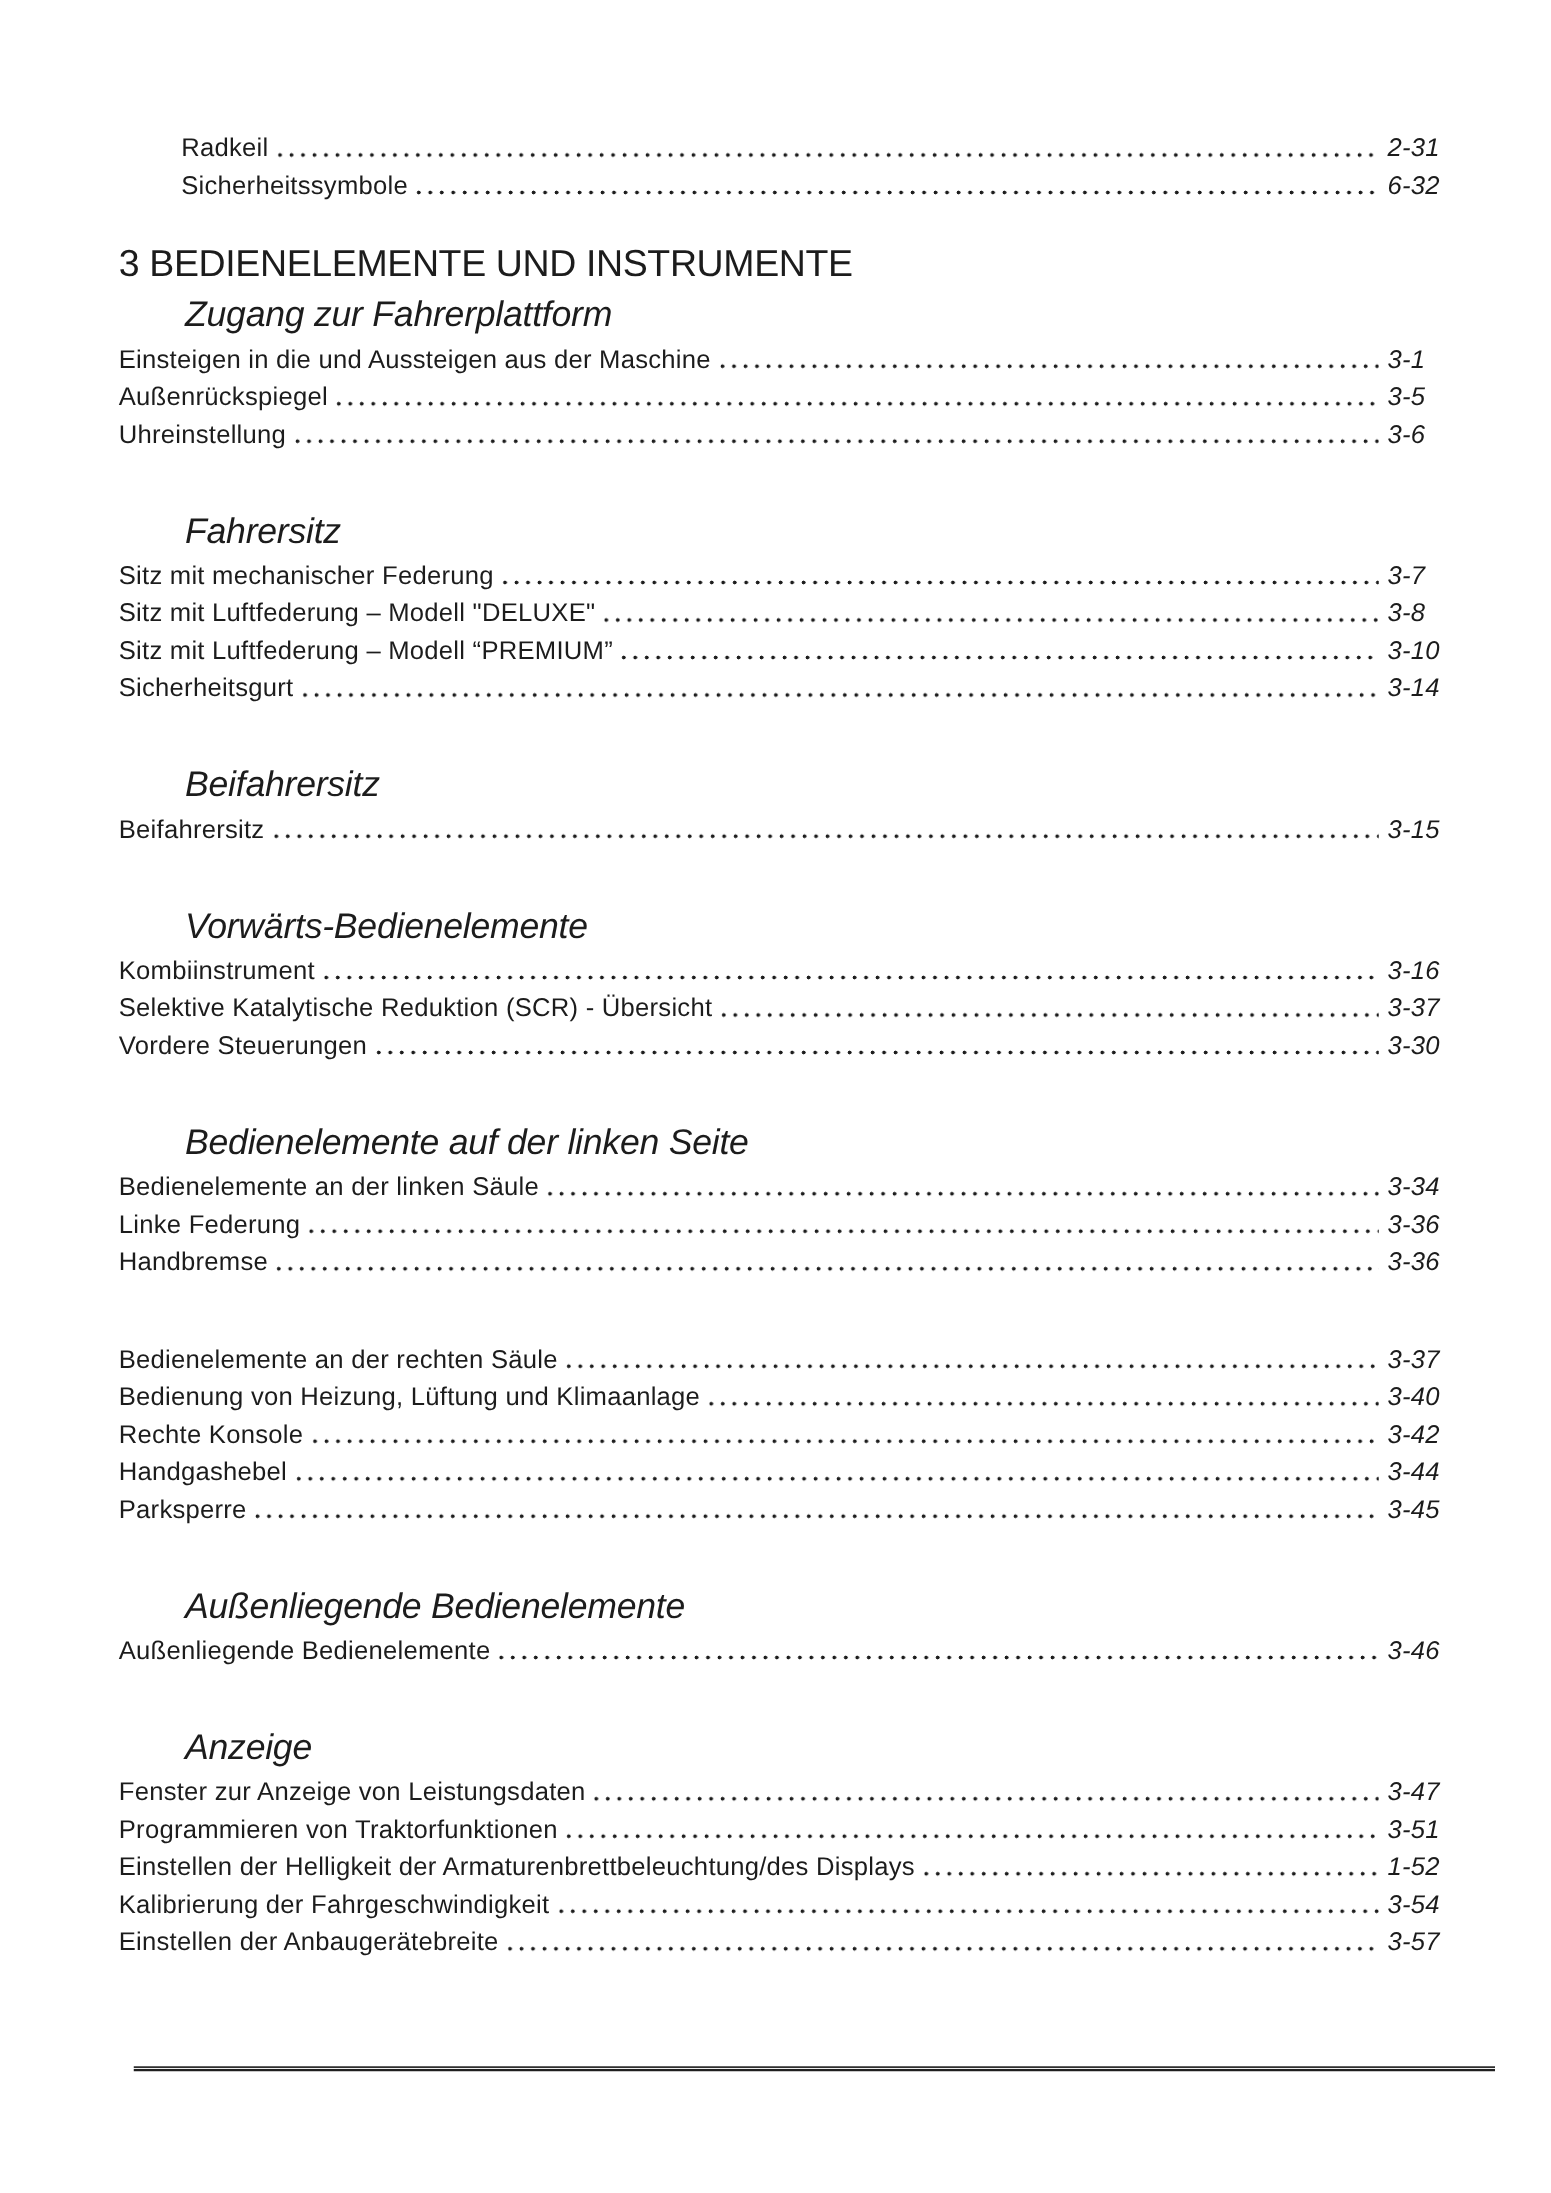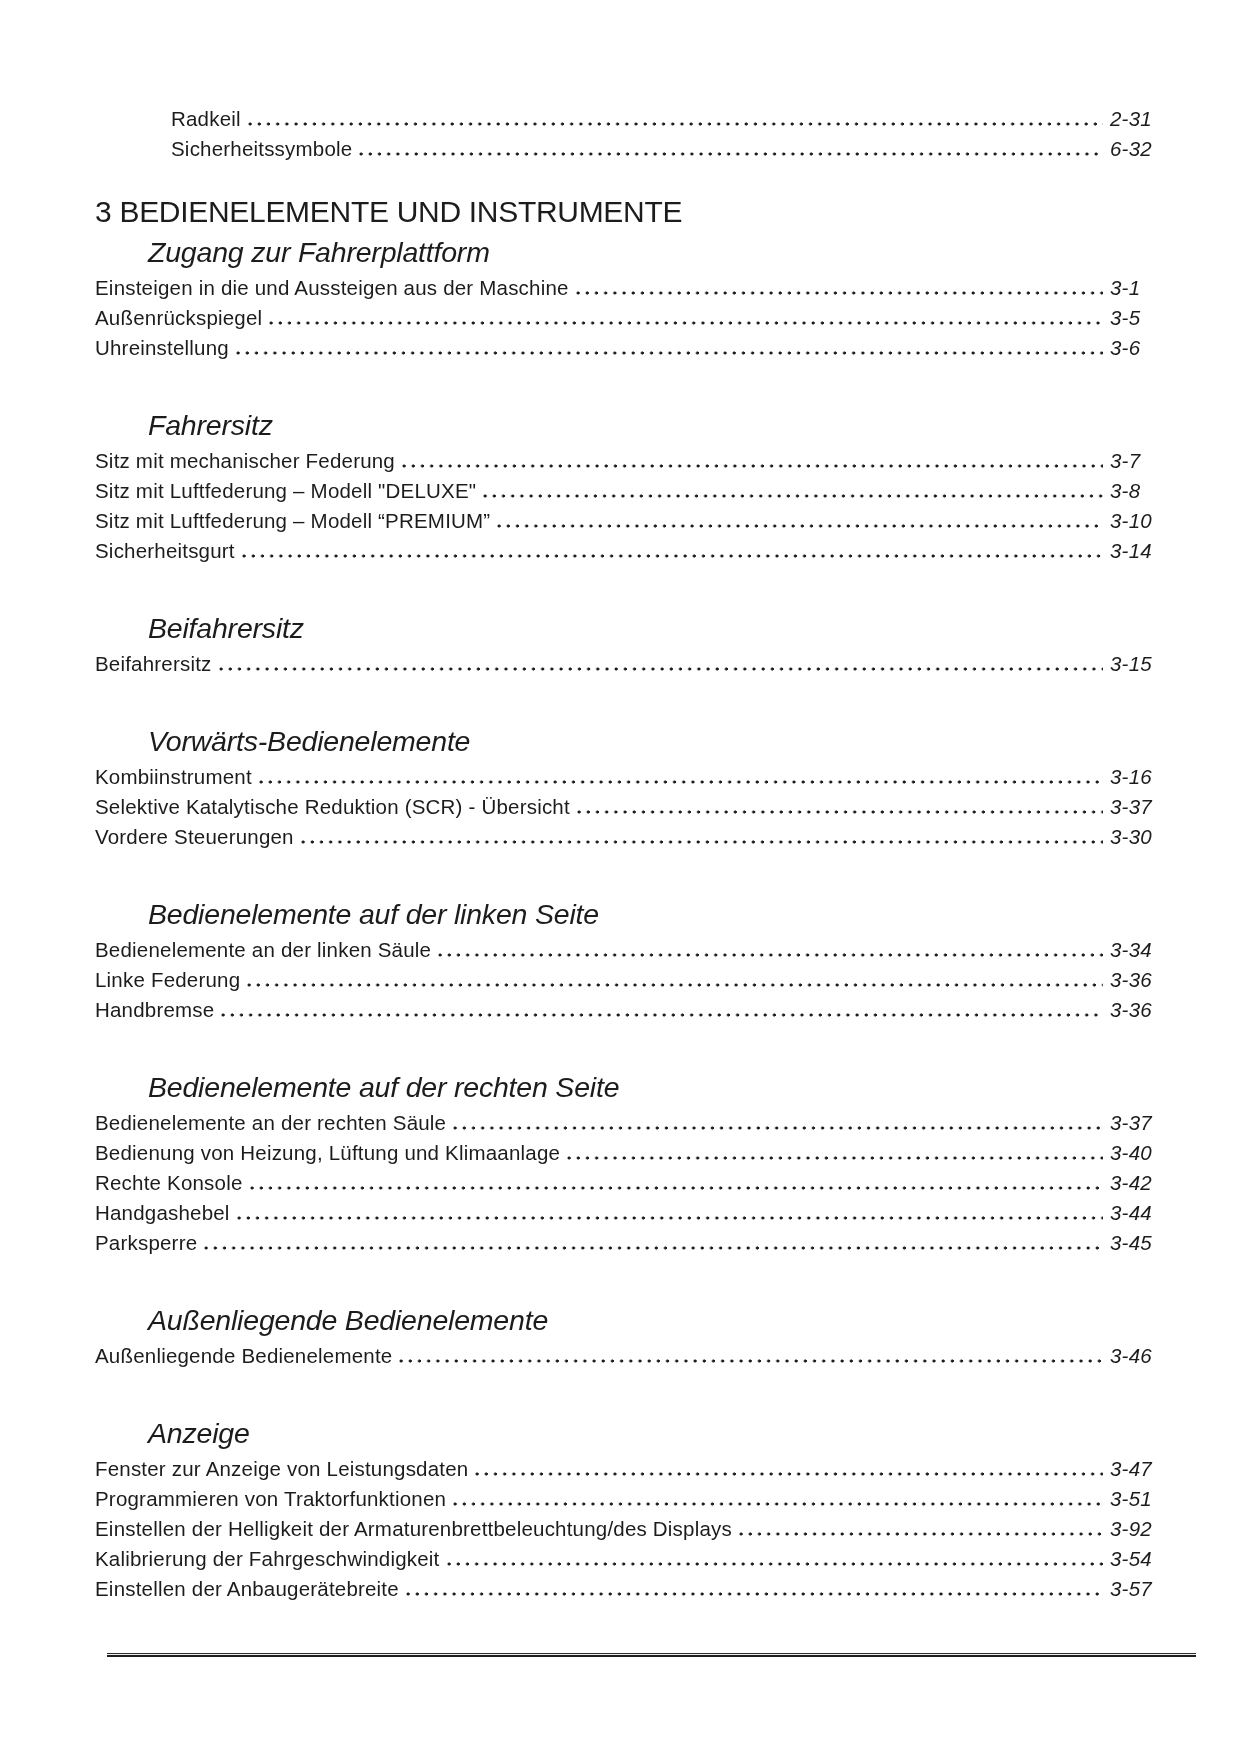--- a/index.html
+++ b/index.html
@@ -39,21 +39,21 @@
     background-position: left bottom;
     min-width: 18px;
   }
   .entry-page {
     white-space: nowrap;
     min-width: 58px;
     text-align: left;
     font-style: italic;
   }
   
-  .prev-entries { margin-left: 76px; }
+  .prev-entries { margin-left: 50px; }
   .toc-section .entry-list { margin-top: 3px; }
   
   .chapter {
     margin: 34px 0 0 0;
     font-size: 30px;
     font-weight: 400;
     line-height: 32px;
     letter-spacing: -0.3px;
   }
   .toc-section { margin-top: 48px; }
@@ -186,21 +186,20 @@
             <span class="entry-page">3-36</span>
           </div>
           <div class="entry-row">
             <span class="entry-title">Handbremse</span>
             <span class="leader"></span>
             <span class="entry-page">3-36</span>
           </div>
         </div>
       </section>
       <section class="toc-section">
-        <h2 class="section-heading">Bedienelemente auf der rechten Seite</h2>
         <div class="entry-list">
           <div class="entry-row">
             <span class="entry-title">Bedienelemente an der rechten Säule</span>
             <span class="leader"></span>
             <span class="entry-page">3-37</span>
           </div>
           <div class="entry-row">
             <span class="entry-title">Bedienung von Heizung, Lüftung und Klimaanlage</span>
             <span class="leader"></span>
             <span class="entry-page">3-40</span>
@@ -241,21 +240,21 @@
             <span class="entry-page">3-47</span>
           </div>
           <div class="entry-row">
             <span class="entry-title">Programmieren von Traktorfunktionen</span>
             <span class="leader"></span>
             <span class="entry-page">3-51</span>
           </div>
           <div class="entry-row">
             <span class="entry-title">Einstellen der Helligkeit der Armaturenbrettbeleuchtung/des Displays</span>
             <span class="leader"></span>
-            <span class="entry-page">3-92</span>
+            <span class="entry-page">1-52</span>
           </div>
           <div class="entry-row">
             <span class="entry-title">Kalibrierung der Fahrgeschwindigkeit</span>
             <span class="leader"></span>
             <span class="entry-page">3-54</span>
           </div>
           <div class="entry-row">
             <span class="entry-title">Einstellen der Anbaugerätebreite</span>
             <span class="leader"></span>
             <span class="entry-page">3-57</span>

